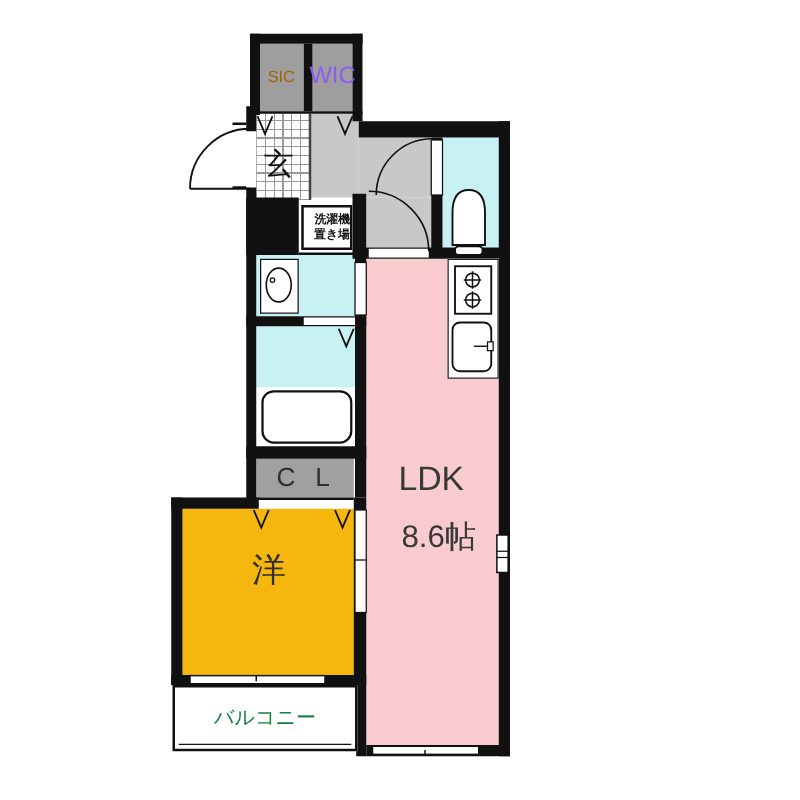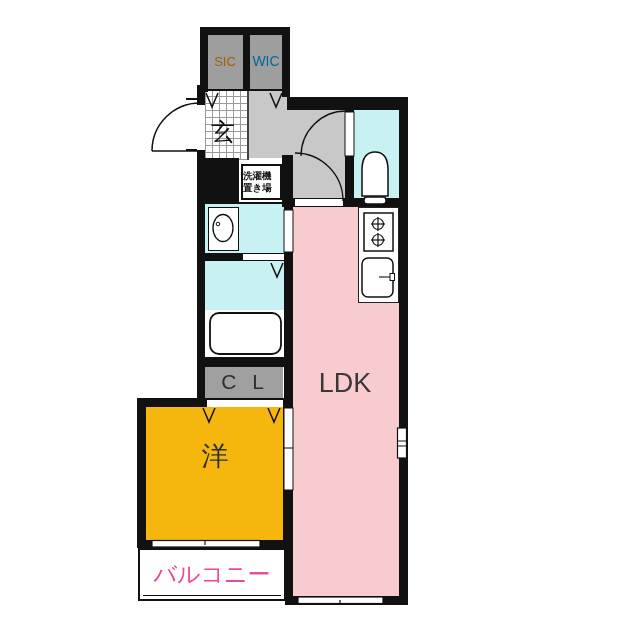--- a/index.html
+++ b/index.html
@@ -10,21 +10,21 @@
   .room,.w,.lbl,.box{position:absolute;}
   .w{background:#111;}
   .lbl{color:#333;transform:translate(-50%,-50%);white-space:nowrap;line-height:1.1;}
   svg.overlay{position:absolute;left:0;top:0;width:640px;height:640px;}
   .tile{
     background-image:
       repeating-linear-gradient(0deg,#9a9a9a 0 1px,transparent 1px 7px),
       repeating-linear-gradient(90deg,#9a9a9a 0 1px,transparent 1px 7px);
     background-color:#fff;
   }
-  .laundrybox{border:2px solid #111;background:#fff;text-align:left;
+  .laundrybox{border:2px solid #111;background:#fff;text-align:right;
     font-size:9.5px;font-weight:bold;color:#111;line-height:12px;padding-top:4px;box-sizing:border-box;}
   .counter{background:#fff;border:1.5px solid #111;box-sizing:border-box;}
   .kcounter{background:#fff;border:1px solid #222;box-sizing:border-box;}
   .balcony{background:#fff;border:2px solid #111;box-sizing:border-box;}
   .balcony .rail{position:absolute;left:3px;right:3px;bottom:3px;top:auto;height:1px;background:#111;}
 </style>
 </head>
 <body>
 
 <div id="canvas">
@@ -160,20 +160,21 @@
     </g>
 
     <g fill="none" stroke="#111">
       <rect x="362" y="258" width="31" height="39" rx="6" fill="#fff" stroke-width="1.5"></rect>
       <line x1="393" y1="277" x2="379" y2="277" stroke-width="1.1"></line>
       <rect x="390" y="273.5" width="4.5" height="7" fill="#fff" stroke-width="1"></rect>
     </g>
   </svg>
 
   <div class="lbl" style="left:225px;top:62px;font-size:13px;color:#a16207;">SIC</div>
-  <div class="lbl" style="left:266px;top:62px;font-size:14px;color:#0369a1;">WIC</div>
+  <div class="lbl" style="left:266px;top:62px;font-size:19px;color:#8b5cf6;">WIC</div>
   <div class="lbl" style="left:223px;top:132px;font-size:24px;color:#111;">玄</div>
   <div class="lbl" style="left:245px;top:382px;font-size:21px;letter-spacing:5px;color:#2f2f2f;">C L</div>
   <div class="lbl" style="left:345px;top:384px;font-size:27px;color:#383838;">LDK</div>
+  <div class="lbl" style="left:351px;top:430px;font-size:25px;color:#383838;">8.6帖</div>
   <div class="lbl" style="left:215px;top:457px;font-size:27px;color:#2f2f2f;">洋</div>
-  <div class="lbl" style="left:212px;top:575px;font-size:23px;color:#ec4899;">バルコニー</div>
+  <div class="lbl" style="left:212px;top:575px;font-size:16px;color:#15803d;">バルコニー</div>
 
 </div>
 
 </body></html>

